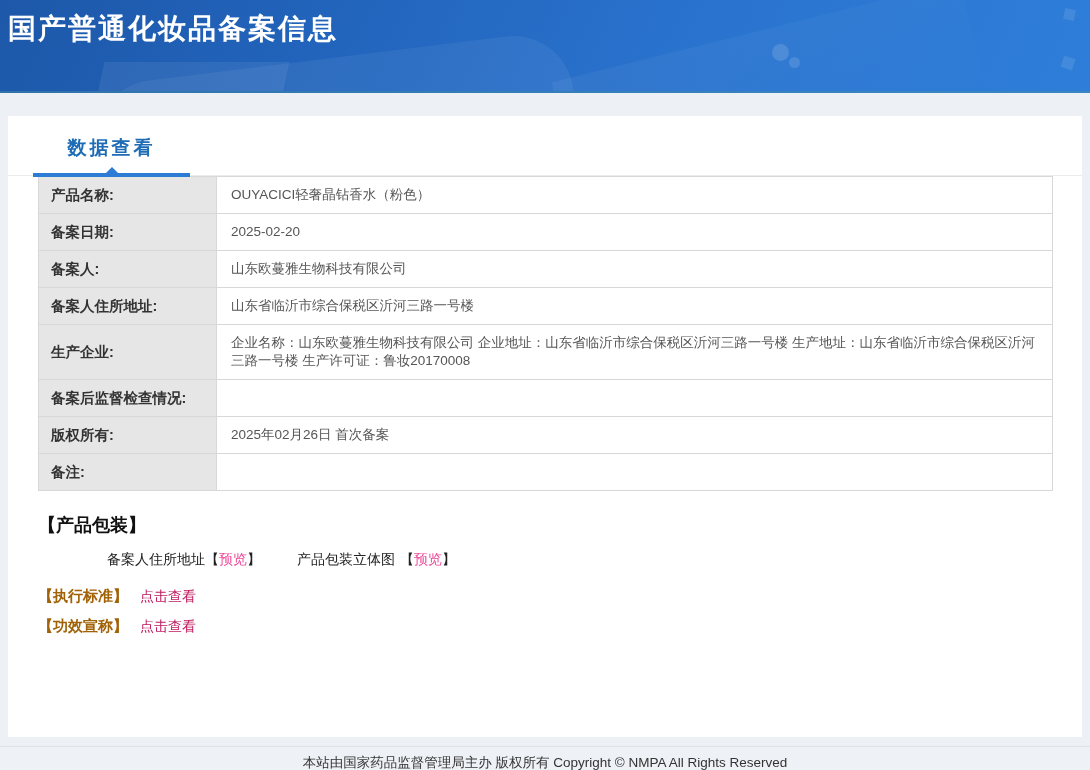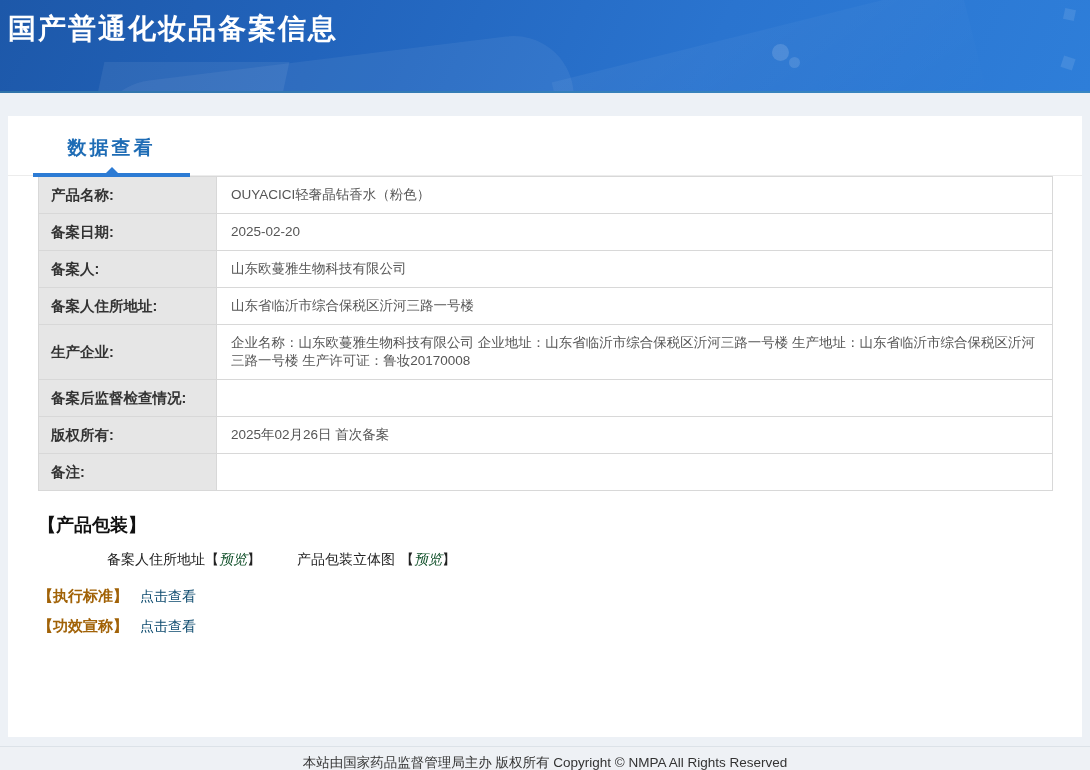--- a/index.html
+++ b/index.html
@@ -149,35 +149,34 @@
   .pack-line {
     margin: 14px 0 0 99px;
     font-size: 14px;
     color: #222222;
   }
   .pack-item { display: inline-block; }
   .pack-item + .pack-item { margin-left: 32px; }
   .pack-item .bracket { color: #222222; }
   .pack-item .bracket.gap { margin-left: 5px; }
   a.preview-link {
-    color: #14532d;
+    color: #ec4899;
     text-decoration: none;
     cursor: pointer;
-    font-style: italic;
   }
   .link-row {
     margin: 18px 0 0 30px;
     font-size: 15px;
   }
   .link-row + .link-row { margin-top: 11px; }
   .link-row .row-label { font-weight: bold; color: #a16207; }
   a.view-link {
     margin-left: 12px;
     font-size: 14px;
-    color: #0c4a6e;
+    color: #be185d;
     text-decoration: none;
     cursor: pointer;
   }
 
   
   .footer {
     position: absolute;
     left: 0; bottom: 0;
     width: 100%; height: 24px;
     background: #eef1f5;

